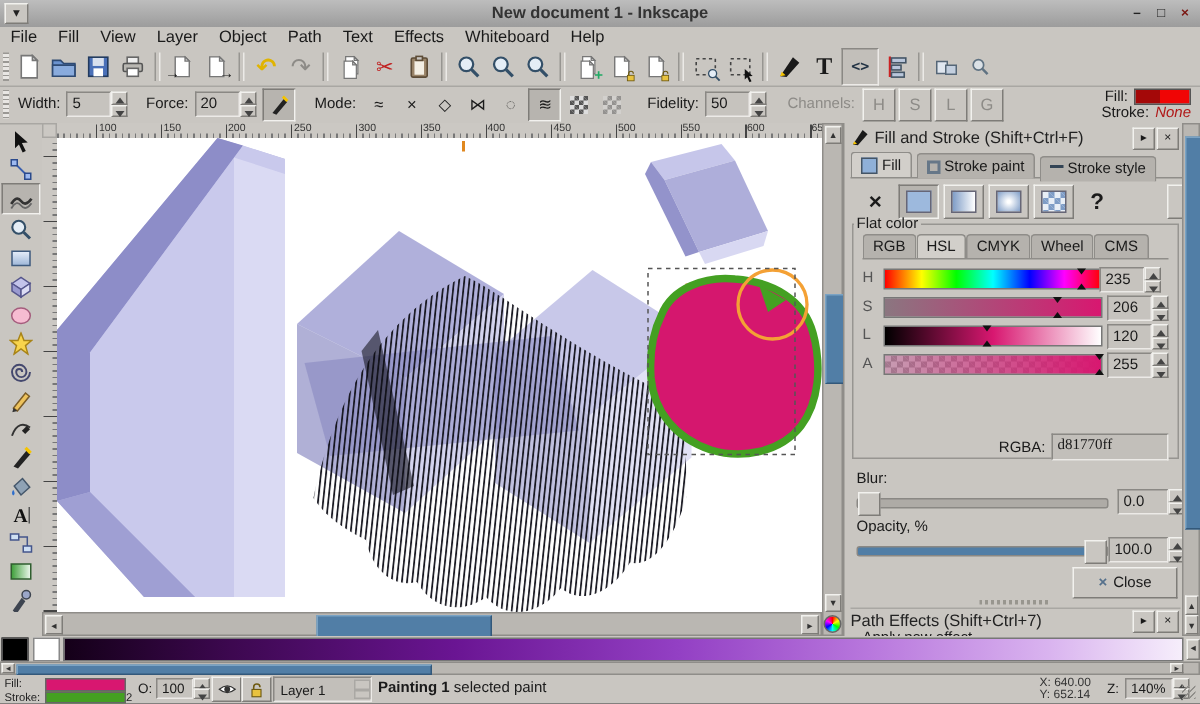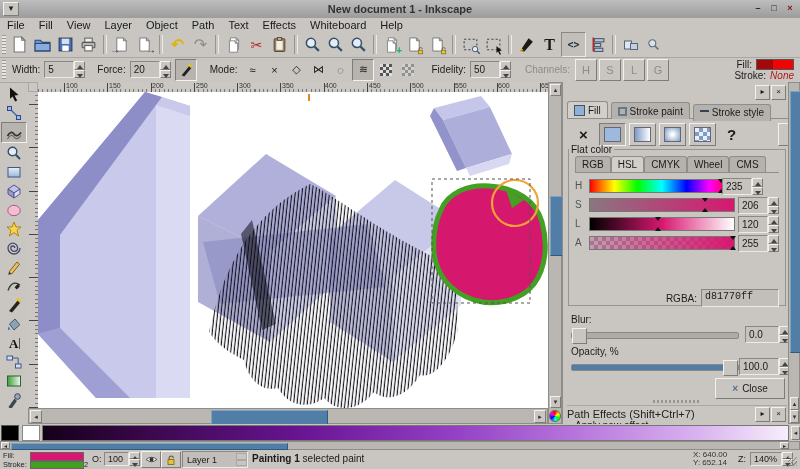--- a/index.html
+++ b/index.html
@@ -602,20 +602,26 @@
   <div class="abs sb-btn" style="left:1px;top:1px;width:12px;height:13px">◂</div>
   <div class="abs sb-thumb" style="left:182px;top:1px;width:115px;height:13px"></div>
   <div class="abs sb-btn" style="right:1px;top:1px;width:12px;height:13px">▸</div>
 </div>
 <div class="abs icbtn" style="left:548px;top:408px;width:14px;height:16px">
   <span style="width:10px;height:10px;border-radius:50%;background:conic-gradient(#f00,#ff0,#0f0,#0ff,#00f,#f0f,#f00);display:inline-block;border:1px solid #666"></span>
 </div>
 
 <div class="abs panel">
 
+  <div class="abs dockhdr" style="left:4px;top:3px;width:220px">
+    <svg width="13" height="13" style="margin-right:3px">
+        <use href="#s-pen"></use>
+      </svg>
+    <span>Fill and Stroke (Shift+Ctrl+F)</span>
+  </div>
   <span class="abs dockbtn raised" style="left:192px;top:3px">▸</span>
   <span class="abs dockbtn raised" style="left:208px;top:3px">×</span>
 
   <div class="abs" style="left:4px;top:19px;width:228px;border-bottom:1px solid #8f8d89;height:17px">
     <span class="tab active">
         <span class="t-ic" style="background:#8fb0d8;border:1px solid #456"></span>
         <span>Fill</span>
       </span>
     <span class="tab">
         <span class="t-ic" style="border:2px solid #678;box-sizing:border-box"></span>
@@ -654,21 +660,21 @@
       <div class="abs" style="left:6px;top:1px;border-bottom:1px solid #8f8d89;width:204px;height:16px">
         <span class="tab" style="height:15px">RGB</span><span class="tab active" style="height:15px">HSL</span><span class="tab" style="height:15px">CMYK</span><span class="tab" style="height:15px">Wheel</span><span class="tab" style="height:15px">CMS</span>
       </div>
 
       <div class="slider-row" style="left:6px;top:24px;width:204px">
         <span style="position:absolute;left:0;top:1px;color:#555">H</span>
         <span class="cslider" style="background:linear-gradient(90deg,#f00,#ff0 17%,#0f0 33%,#0ff 50%,#00f 67%,#f0f 83%,#f00)">
           <i class="mark t" style="left:89%"></i>
             <i class="mark b" style="left:89%"></i>
           </span>
-        <span class="spin" style="position:absolute;right:16px;top:-1px">
+        <span class="spin" style="position:absolute;right:5px;top:-1px">
             <span class="val">235</span>
             <span class="arr">
               <i class="up"></i>
               <i class="dn"></i>
             </span>
           </span>
       </div>
 
       <div class="slider-row" style="left:6px;top:43px;width:204px">
         <span style="position:absolute;left:0;top:1px;color:#555">S</span>
@@ -711,21 +717,21 @@
             <span class="val">255</span>
             <span class="arr">
               <i class="up"></i>
               <i class="dn"></i>
             </span>
           </span>
       </div>
 
       <div class="abs" style="left:6px;top:134px;width:204px;display:flex;justify-content:flex-end;align-items:center;gap:4px">
         <span>RGBA:</span>
-        <span class="sunk" style="width:70px;height:14px;font-family:Liberation Mono, monospace;font-size:10px;padding:1px 3px">d81770ff</span>
+        <span class="sunk" style="width:70px;height:14px;font-family:Liberation Serif, serif;font-size:10px;padding:1px 3px">d81770ff</span>
       </div>
     </div>
   </fieldset>
 
   <div class="abs" style="left:8px;top:232px">Blur:</div>
   <div class="abs gslider" style="left:8px;top:250px;width:166px">
       <span class="gthumb" style="left:0"></span>
     </div>
   <span class="spin abs" style="left:182px;top:244px">
       <span class="val" style="min-width:26px">0.0</span>

